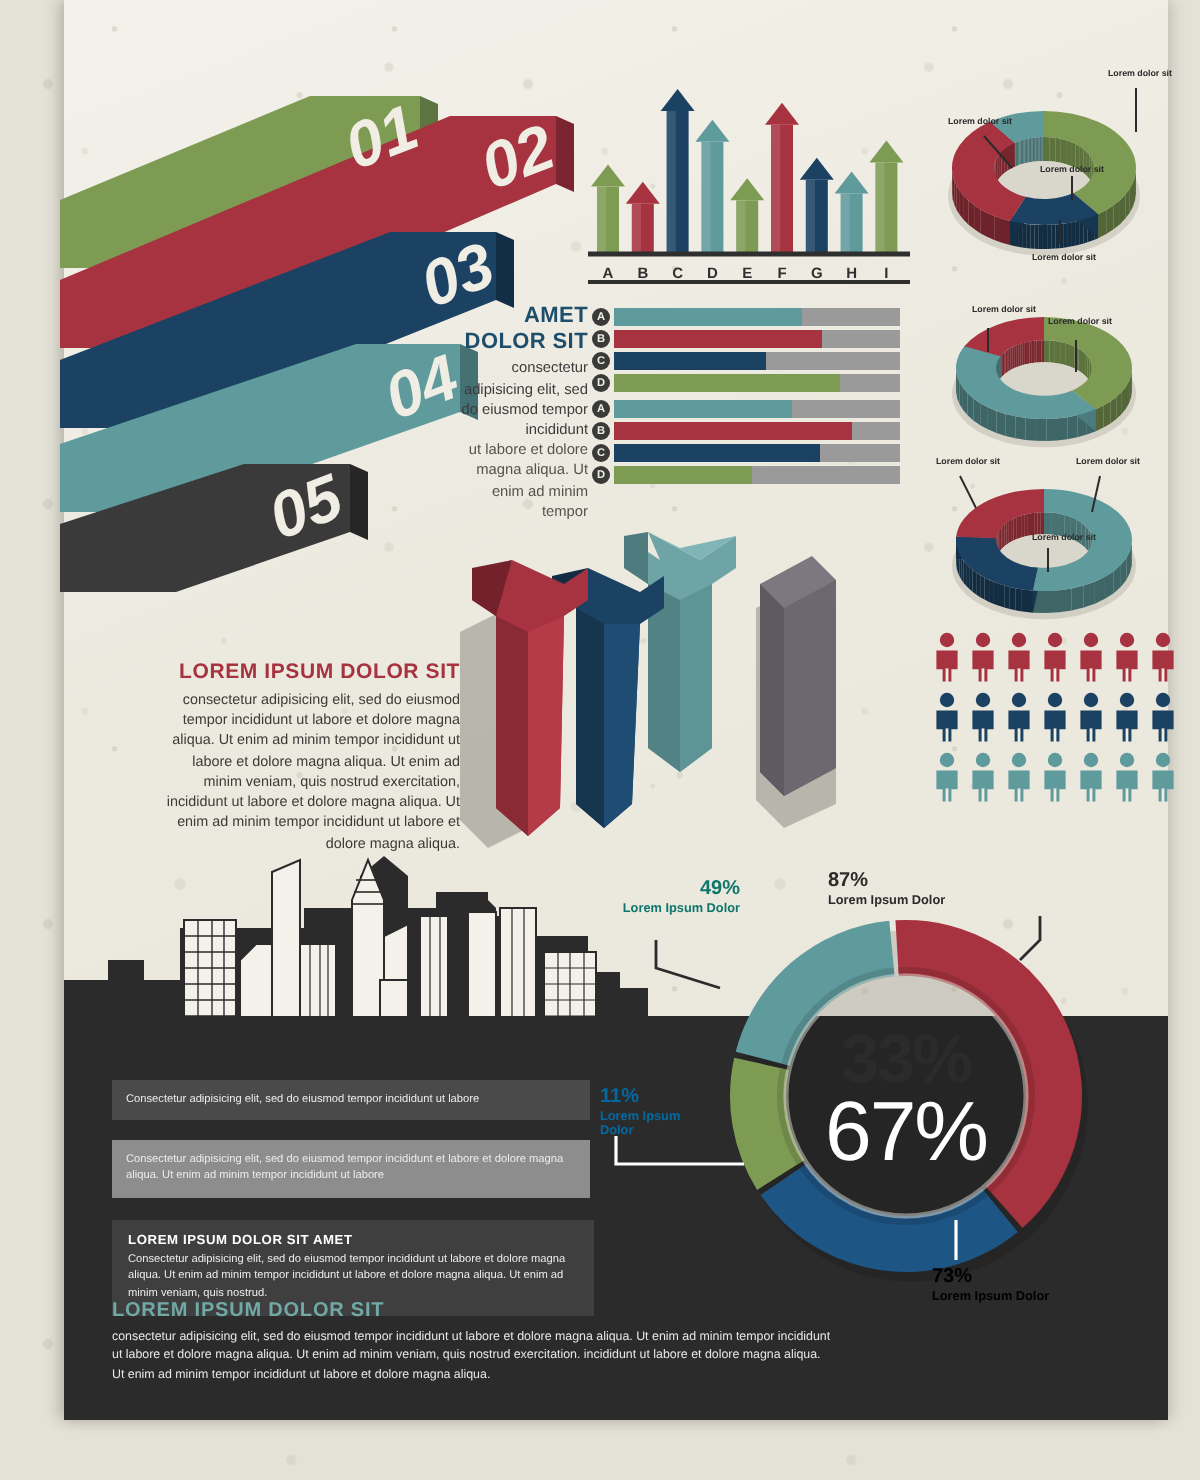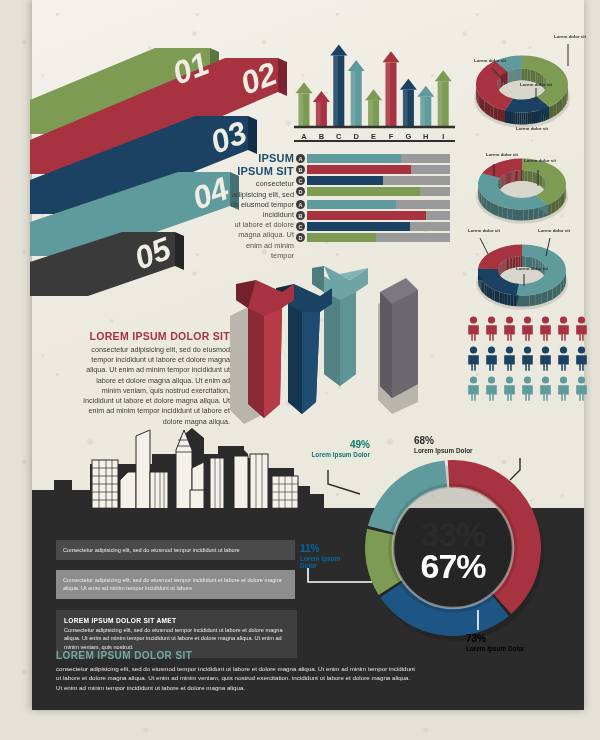--- a/index.html
+++ b/index.html
@@ -102,21 +102,21 @@
   .bottomtext h3 { margin: 0 0 3px 0; font-size: 10px; font-weight: bold; color: #71a9a6; letter-spacing: 0.4px; }
   .bottomtext p { margin: 0; font-size: 6.2px; line-height: 1.5; color: #e6e6e6; }
 
   
   .maindonut { position: absolute; left: 355px; top: 452px; width: 196px; height: 196px; }
   .md-center {
     position: absolute; left: 0; right: 0; top: 0; bottom: 0;
     display: flex; flex-direction: column; align-items: center; justify-content: center;
   }
   .md-top { font-size: 34px; font-weight: bold; color: #2b2b2b; line-height: 0.95; letter-spacing: -1px; }
-  .md-bot { font-size: 34px; font-weight: bold; color: #ffffff; line-height: 0.95; letter-spacing: -1px; }
+  .md-bot { font-size: 42px; font-weight: normal; color: #ffffff; line-height: 0.95; letter-spacing: -1px; }
   .md-callout { position: absolute; }
   .md-callout .pct { font-size: 10px; font-weight: bold; line-height: 1.05; }
   .md-callout .cap { font-size: 6.4px; font-weight: bold; line-height: 1.2; }
 </style>
 </head>
 <body>
 
 <div id="poster">
   <div class="page"></div>
   <div class="noise"></div>
@@ -213,22 +213,22 @@
           <text x="99" y="105" text-anchor="middle" font-family="Liberation Sans, sans-serif" font-size="7.5" font-weight="bold" fill="#2f2f2f">F</text>
           <text x="116.39999999999999" y="105" text-anchor="middle" font-family="Liberation Sans, sans-serif" font-size="7.5" font-weight="bold" fill="#2f2f2f">G</text>
           <text x="133.79999999999998" y="105" text-anchor="middle" font-family="Liberation Sans, sans-serif" font-size="7.5" font-weight="bold" fill="#2f2f2f">H</text>
           <text x="151.2" y="105" text-anchor="middle" font-family="Liberation Sans, sans-serif" font-size="7.5" font-weight="bold" fill="#2f2f2f">I</text>
         </g>
     </svg>
   </div>
 
   <div class="hbarblock">
     <div class="hb-left">
-      <div class="hb-title">IPSUM</div>
-      <div class="hb-title">IPSUM SIT</div>
+      <div class="hb-title">AMET</div>
+      <div class="hb-title">DOLOR SIT</div>
       <div class="hb-sub">consectetur adipisicing elit, sed do eiusmod tempor incididunt</div>
       <div class="hb-sub2">ut labore et dolore magna aliqua. Ut enim ad minim tempor</div>
     </div>
     <div class="hb-rows">
         <div class="hb-row">
           <div class="hb-badge">A</div>
           <div class="hb-track">
             <div class="hb-fill" style="width: 66%; background: rgb(95, 154, 156);"></div>
           </div>
         </div>
@@ -828,21 +828,21 @@
         <path d="M 37.02387341695651 80.15979839368647 A 63 63 0 0 1 92.02399837602289 33.284073756419545" fill="none" stroke="#4a787a" stroke-width="3" opacity="0.55"></path>
         <circle cx="98" cy="96" r="60" fill="none" stroke="#cfccc2" stroke-width="2.5" opacity="0.55"></circle>
       </svg>
     <div class="md-center">
       <div class="md-top">33%</div>
       <div class="md-bot">67%</div>
     </div>
   </div>
 
   <div class="md-callout" style="left:414px; top:436px; color:#2b2b2b;">
-    <div class="pct">68%</div>
+    <div class="pct">87%</div>
     <div class="cap">Lorem Ipsum Dolor</div>
   </div>
   <div class="md-callout" style="left:298px; top:440px; color:#0f766e; text-align:right; width:72px;">
     <div class="pct">49%</div>
     <div class="cap">Lorem Ipsum Dolor</div>
   </div>
   <div class="md-callout" style="left:300px; top:544px; color:#0369a1; width:58px;">
     <div class="pct">11%</div>
     <div class="cap">Lorem Ipsum Dolor</div>
   </div>

